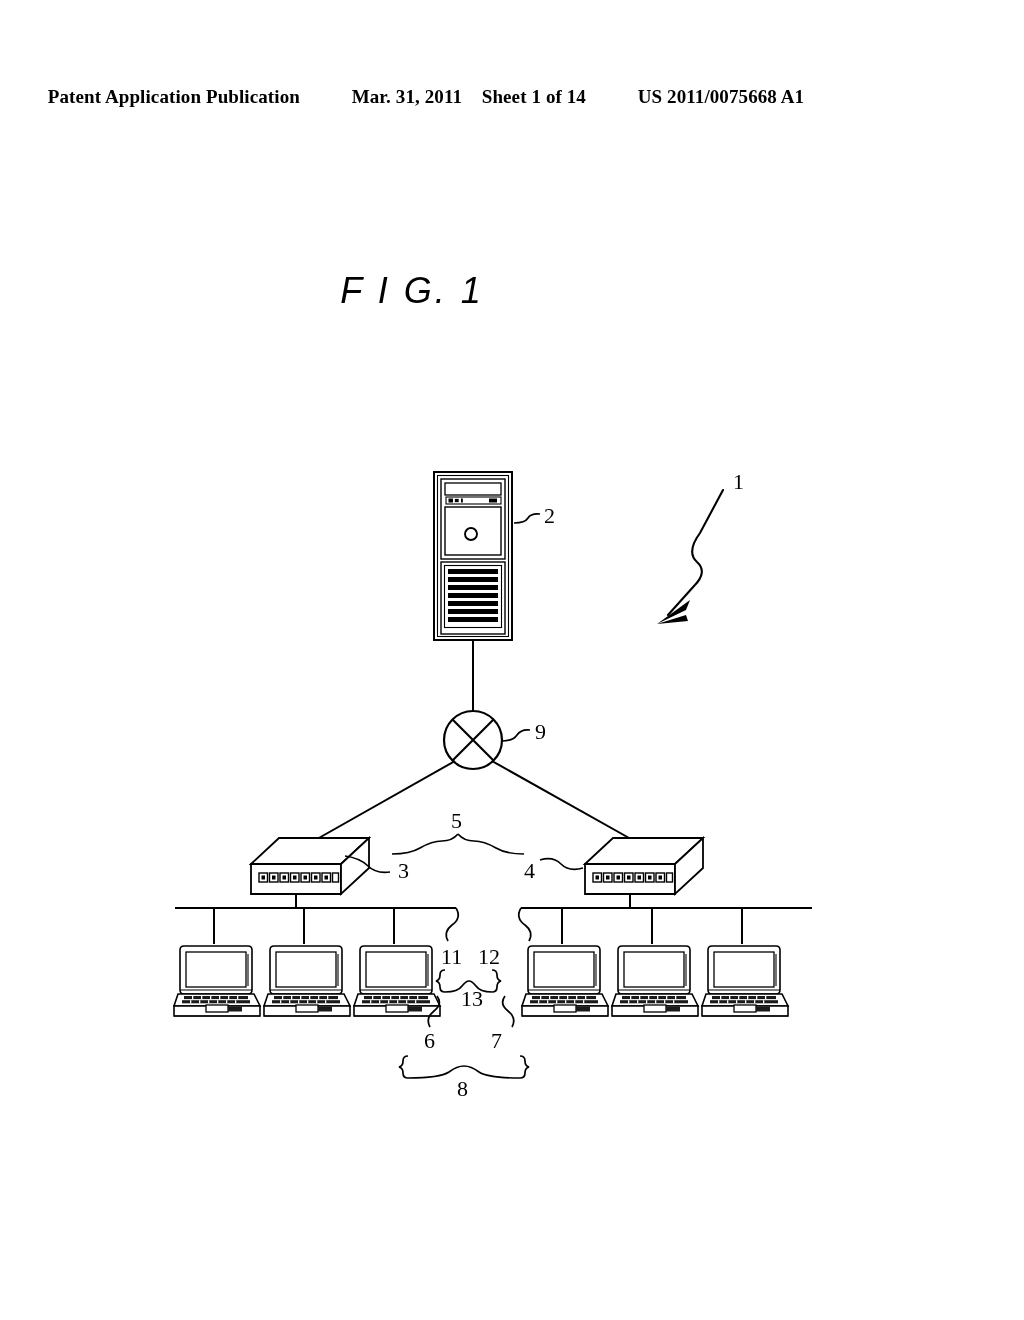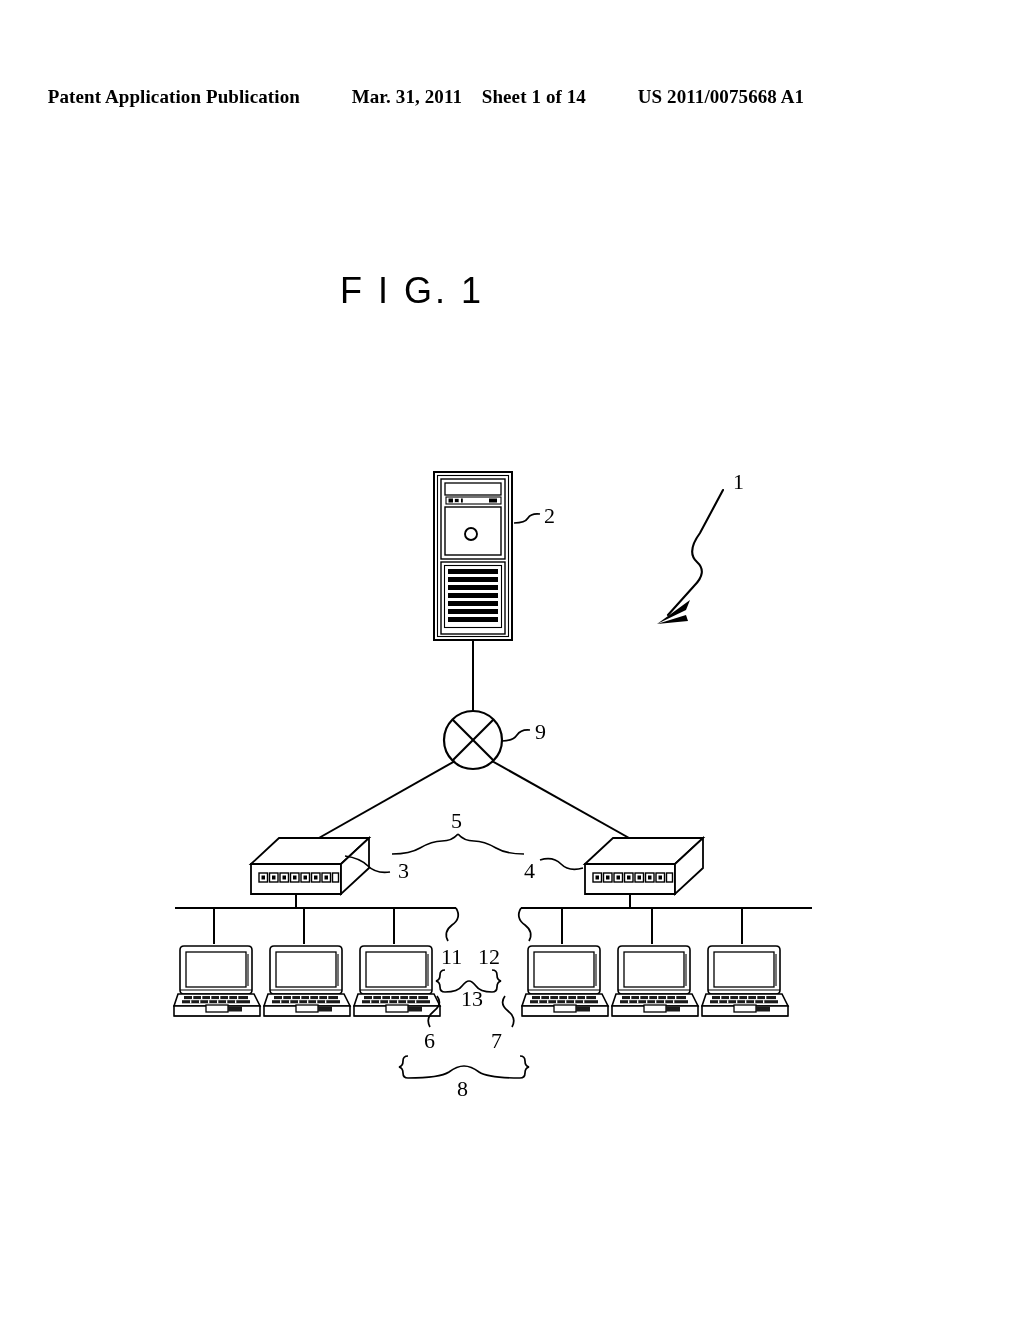--- a/index.html
+++ b/index.html
@@ -37,20 +37,21 @@
   #figure-title {
     position: absolute;
     left: 0;
     top: 270px;
     width: 824px;
     text-align: center;
     font-family: "Liberation Sans", "DejaVu Sans", sans-serif;
     font-size: 36px;
     letter-spacing: 3px;
     font-weight: 400;
+    font-style: italic;
   }
 
   
   #drawing {
     position: absolute;
     left: 0;
     top: 0;
     width: 1024px;
     height: 1320px;
   }

